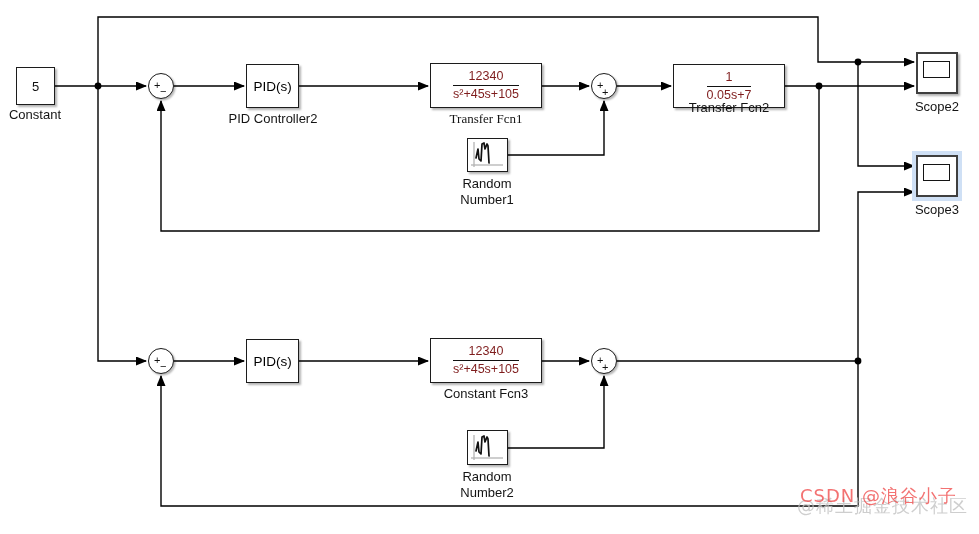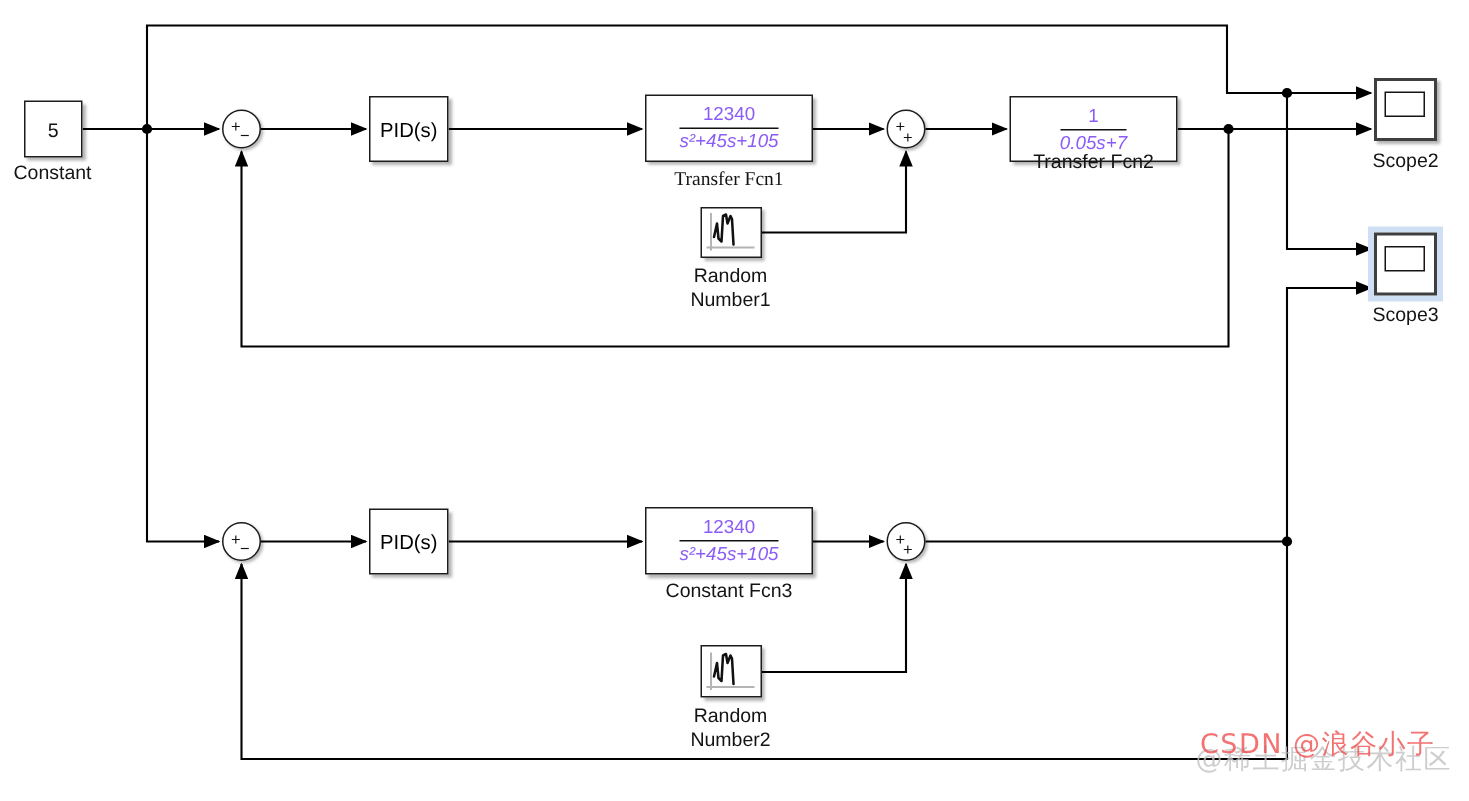--- a/index.html
+++ b/index.html
@@ -16,23 +16,23 @@
   .sum{
     position:absolute;z-index:2;width:26px;height:26px;border-radius:50%;
     background:#fff;border:1.6px solid #1c1c1c;box-sizing:border-box;
     box-shadow:1.5px 1.5px 2px rgba(0,0,0,0.28);
   }
   .sp{position:absolute;font-size:11px;line-height:11px;color:#111;}
   .lbl{
     position:absolute;z-index:2;text-align:center;font-size:13px;color:#141414;
     line-height:16px;
   }
-  .frac{text-align:center;font-size:12.5px;line-height:1.2;color:#8b5cf6;}
+  .frac{text-align:center;font-size:12.5px;line-height:1.2;color:#7f1d1d;}
   .frac .num{display:block;border-bottom:1.3px solid #111;padding:0 5px 1px;}
-  .frac .den{display:block;padding-top:1px;font-style:italic;}
+  .frac .den{display:block;padding-top:1px;}
   .pidtxt{font-size:13.5px;color:#000000;}
   .scope{border:2px solid #3f3f3f;}
   .scope .crt{
     position:absolute;left:5px;top:7px;width:27px;height:17px;background:#fff;
     border:1.6px solid #141414;box-sizing:border-box;
   }
   .selected{box-shadow:0 0 0 4px #cfe0f5;}
   .wm{
     position:absolute;z-index:3;font-size:18px;letter-spacing:1px;
     font-family:"DejaVu Sans","Liberation Sans",sans-serif;white-space:nowrap;
@@ -83,20 +83,21 @@
   <div class="lbl" style="left:-15px;top:107px;width:100px;">Constant</div>
 
   <div class="sum" style="left:148px;top:73px;">
     <span class="sp" style="left:5px;top:6px;">+</span>
     <span class="sp" style="left:11px;top:12px;">−</span>
   </div>
 
   <div class="blk" style="left:246px;top:64px;width:53px;height:44px;">
     <span class="pidtxt">PID(s)</span>
   </div>
+  <div class="lbl" style="left:198px;top:111px;width:150px;">PID Controller2</div>
 
   <div class="blk" style="left:430px;top:63px;width:112px;height:45px;">
     <div class="frac">
       <span class="num">12340</span>
       <span class="den">s²+45s+105</span>
     </div>
   </div>
   <div class="lbl" style="left:411px;top:111px;width:150px;font-family:Liberation Serif, serif;">Transfer Fcn1</div>
 
   <div class="sum" style="left:591px;top:73px;">

